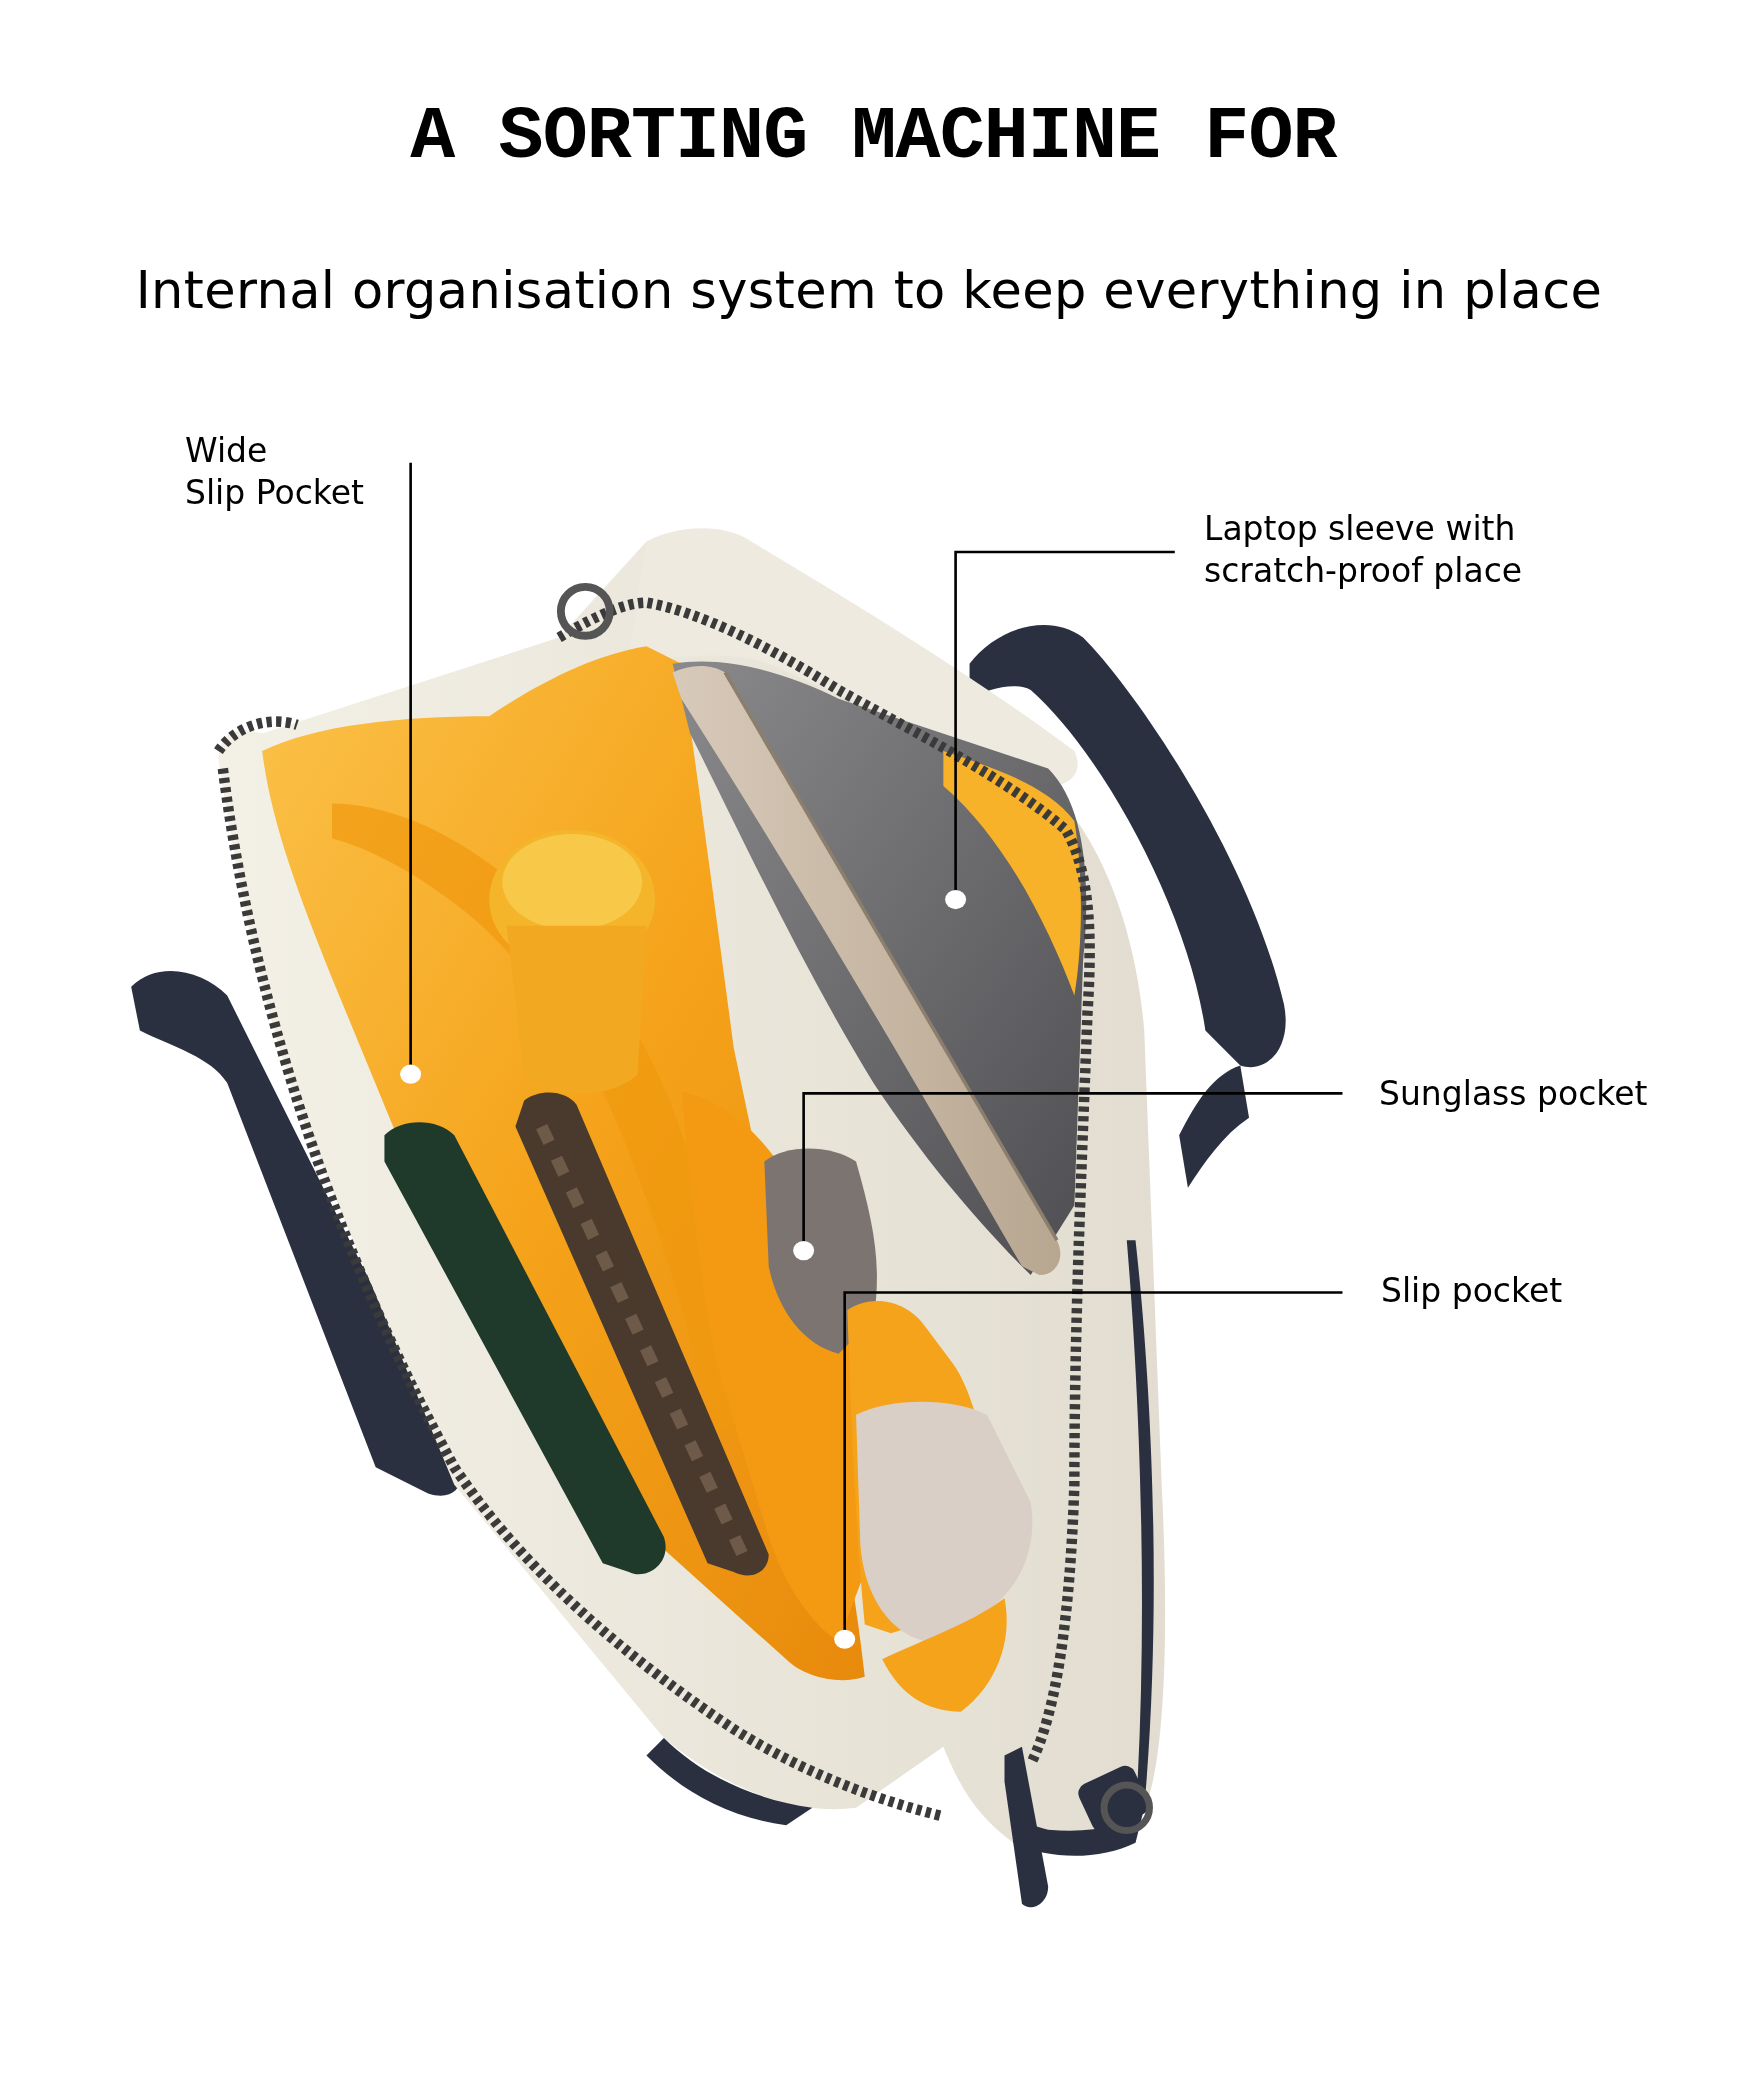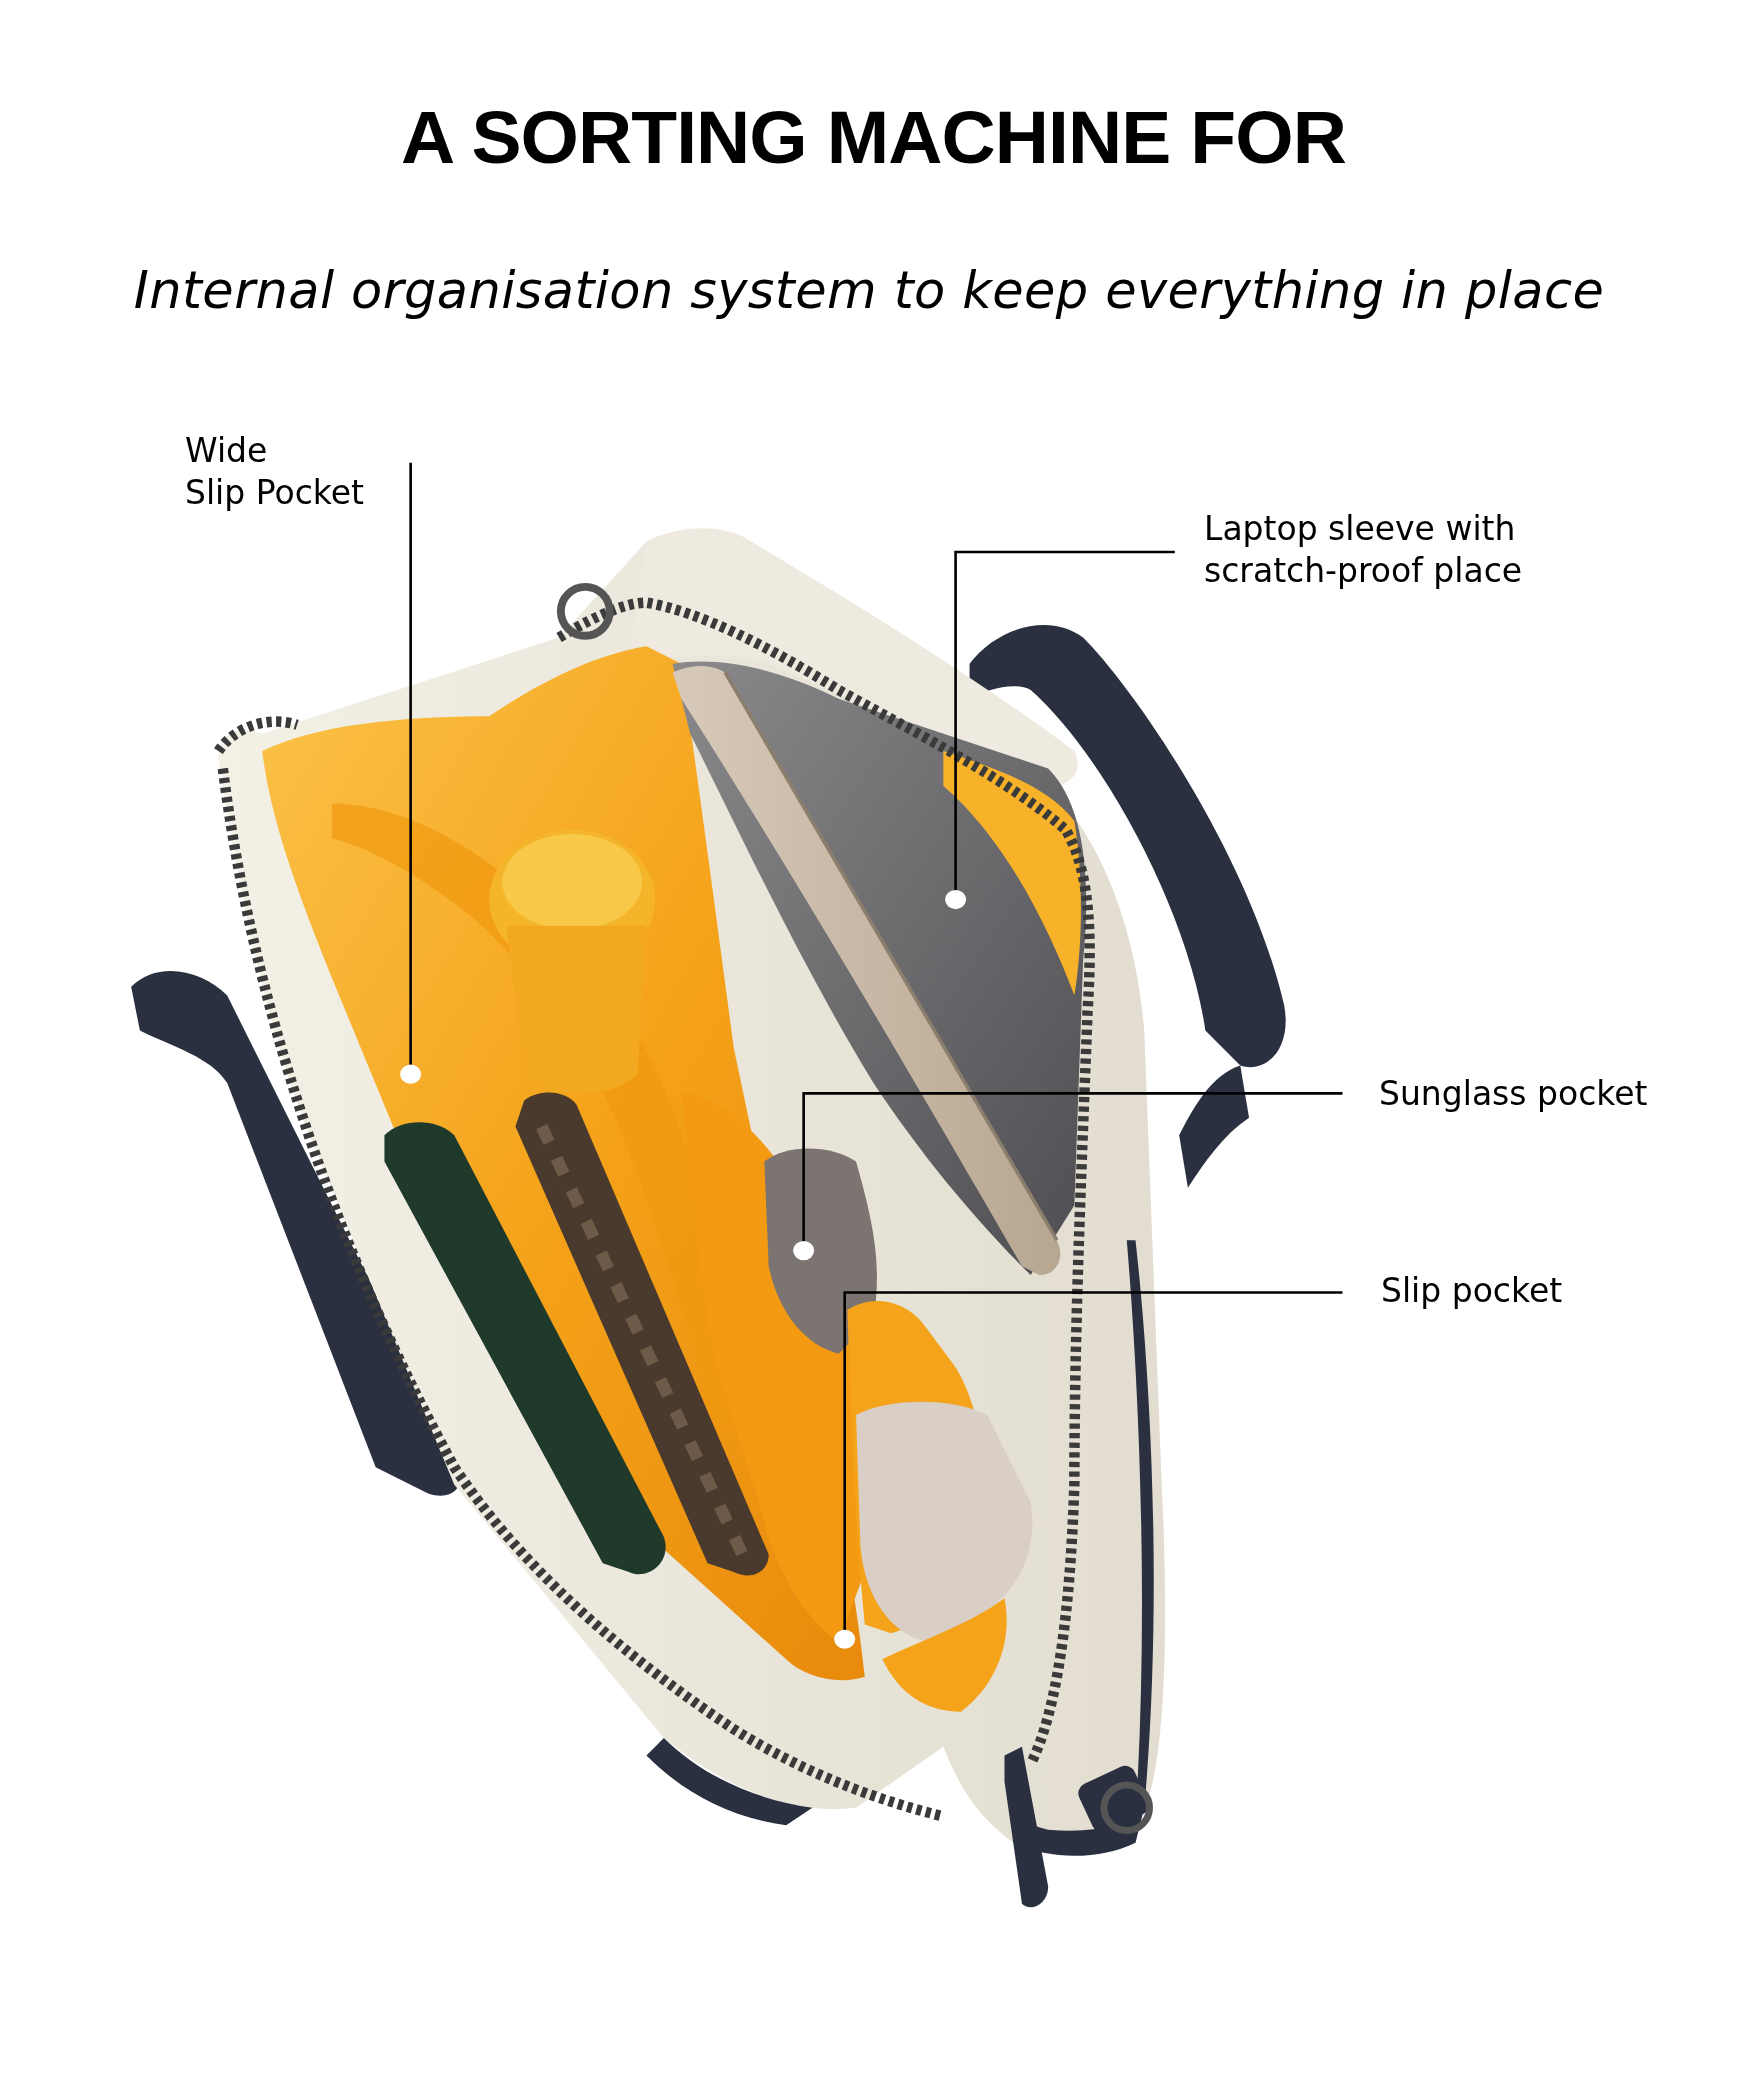--- a/index.html
+++ b/index.html
@@ -1,19 +1,19 @@
 <!DOCTYPE html>
 <html style="font-size:14px"><head>
 <meta charset="utf-8">
 <style>
   html, body { margin: 0; padding: 0; background: #ffffff; }
   body { width: 1747px; height: 2096px; position: relative; overflow: hidden; font-family: "Liberation Sans", "DejaVu Sans", sans-serif; color: #000; }
-  .headline { position: absolute; left: 0; top: 98px; width: 1747px; text-align: center; font-family: Liberation Sans, sans-serif; font-weight: 900; font-size: 75px; line-height: 79px; letter-spacing: -0.9px; color: #000; }
+  .headline { position: absolute; left: 0; top: 98px; width: 1747px; text-align: center; font-family: Liberation Mono, monospace; font-weight: 900; font-size: 75px; line-height: 79px; letter-spacing: -0.9px; color: #000; }
   .headline span { display: block; }
-  .subhead { position: absolute; left: 0; top: 260px; width: 1738px; text-align: center; font-family: "DejaVu Sans", sans-serif; font-size: 51px; line-height: 61px; color: #000; letter-spacing: 0.4px; font-style: italic; }
+  .subhead { position: absolute; left: 0; top: 260px; width: 1738px; text-align: center; font-family: "DejaVu Sans", sans-serif; font-size: 51px; line-height: 61px; color: #000; letter-spacing: 0.4px; }
   .callout-text { position: absolute; font-family: "DejaVu Sans", sans-serif; font-size: 33px; line-height: 42px; color: #000; }
   .callout-text span { display: block; white-space: nowrap; margin-left: 16px; }
   .scene { position: absolute; left: 0; top: 0; width: 1747px; height: 2096px; }
   .lines { position: absolute; left: 0; top: 0; width: 1747px; height: 2096px; pointer-events: none; }
 </style>
 </head>
 <body>
 
 <div class="headline">
   <span>A SORTING MACHINE FOR</span>

